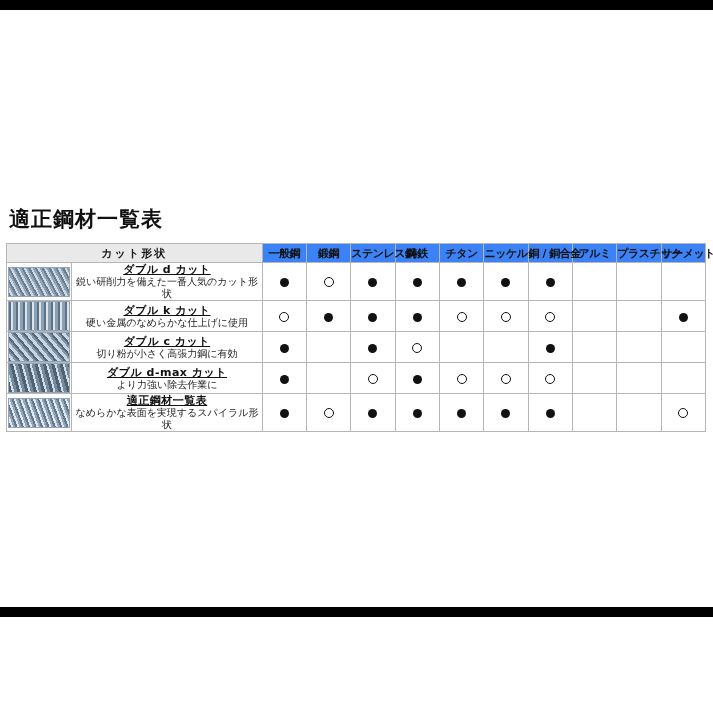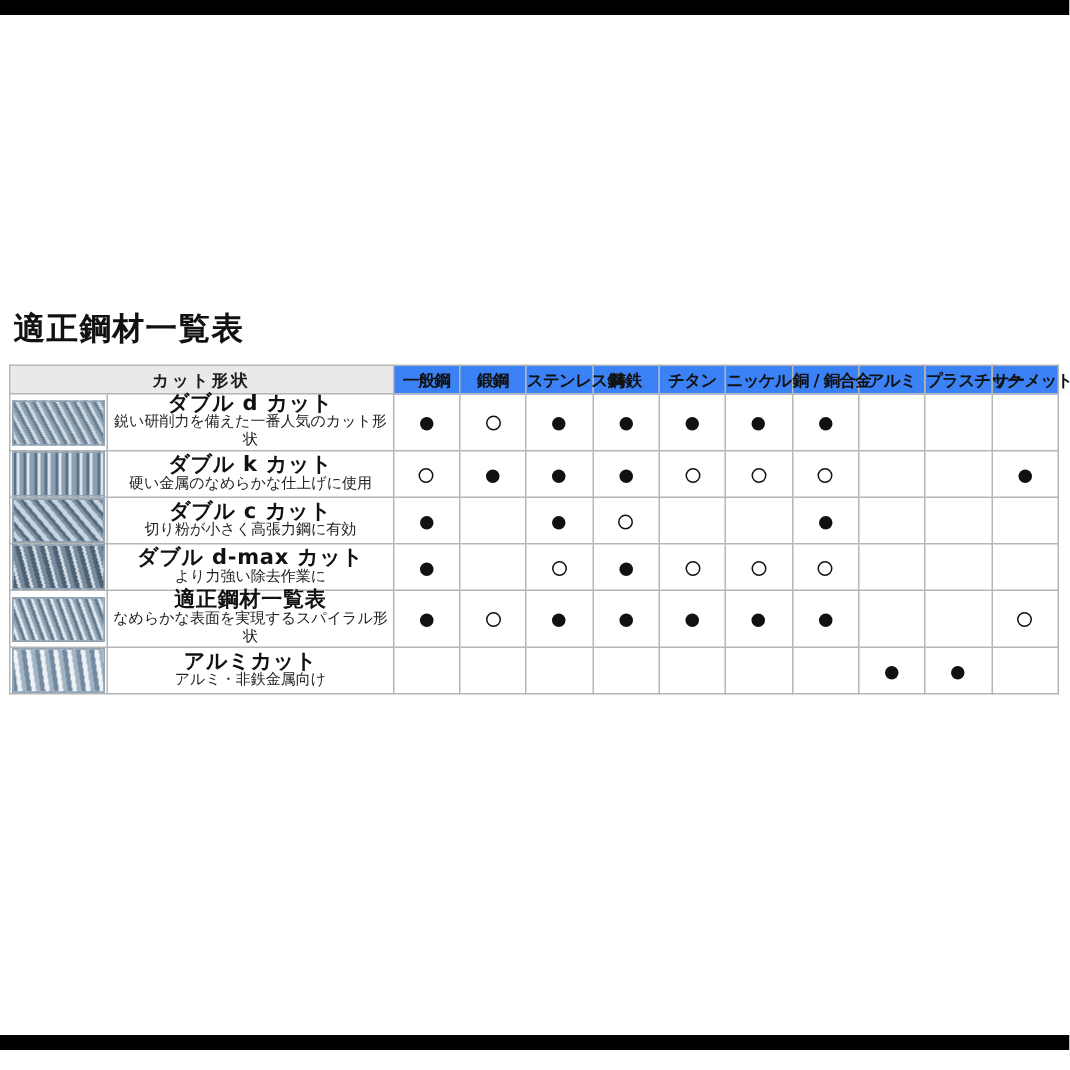--- a/index.html
+++ b/index.html
@@ -9,21 +9,21 @@
   body {
     width: 713px;
     height: 713px;
     background: #ffffff;
     font-family: "DejaVu Sans", "Liberation Sans", sans-serif;
     overflow: hidden;
   }
   .page {
     position: relative;
     width: 713px;
-    height: 700px;
+    height: 617px;
     background: #ffffff;
     border-radius: 13px;
   }
   .bar-top {
     position: absolute;
     left: 0; top: 0;
     width: 713px; height: 10px;
     background: #000000;
   }
   .bar-bottom {
@@ -85,25 +85,26 @@
   }
   .swatch {
     width: 60px;
     height: 28px;
     display: block;
     margin: 0 auto;
     position: relative;
     overflow: hidden;
   }
   .cut-name {
-    font-size: 14px;
+    font-size: 11px;
     font-weight: bold;
     color: #111111;
     line-height: 13px;
     letter-spacing: 0.5px;
+    text-decoration: underline;
   }
   .cut-desc {
     font-size: 10px;
     color: #222222;
     line-height: 12px;
   }
   .namecell {
     padding: 2px 0 3px 0;
   }
   .mark {
@@ -273,36 +274,17 @@
             <td><span class="mark mark-open"></span></td>
             <td><span class="mark mark-filled"></span></td>
             <td><span class="mark mark-filled"></span></td>
             <td><span class="mark mark-filled"></span></td>
             <td><span class="mark mark-filled"></span></td>
             <td><span class="mark mark-filled"></span></td>
             <td></td>
             <td></td>
             <td><span class="mark mark-open"></span></td>
           </tr>
-          <tr>
-            <td class="row-cell-img">
-              <span class="swatch" style="background: repeating-linear-gradient(82deg, rgb(115, 137, 160) 0px, rgb(115, 137, 160) 3px, rgb(237, 242, 247) 3px, rgb(237, 242, 247) 6px, rgb(162, 180, 196) 6px, rgb(162, 180, 196) 9px); border: 1px solid rgb(147, 164, 180);"></span>
-            </td>
-            <td class="namecell">
-              <div class="cut-name">アルミカット</div>
-              <div class="cut-desc">アルミ・非鉄金属向け</div>
-            </td>
-            <td></td>
-            <td></td>
-            <td></td>
-            <td></td>
-            <td></td>
-            <td></td>
-            <td></td>
-            <td><span class="mark mark-filled"></span></td>
-            <td><span class="mark mark-filled"></span></td>
-            <td></td>
-          </tr>
         </tbody>
     </table>
 
   </div>
 </div>
 
 </body></html>

